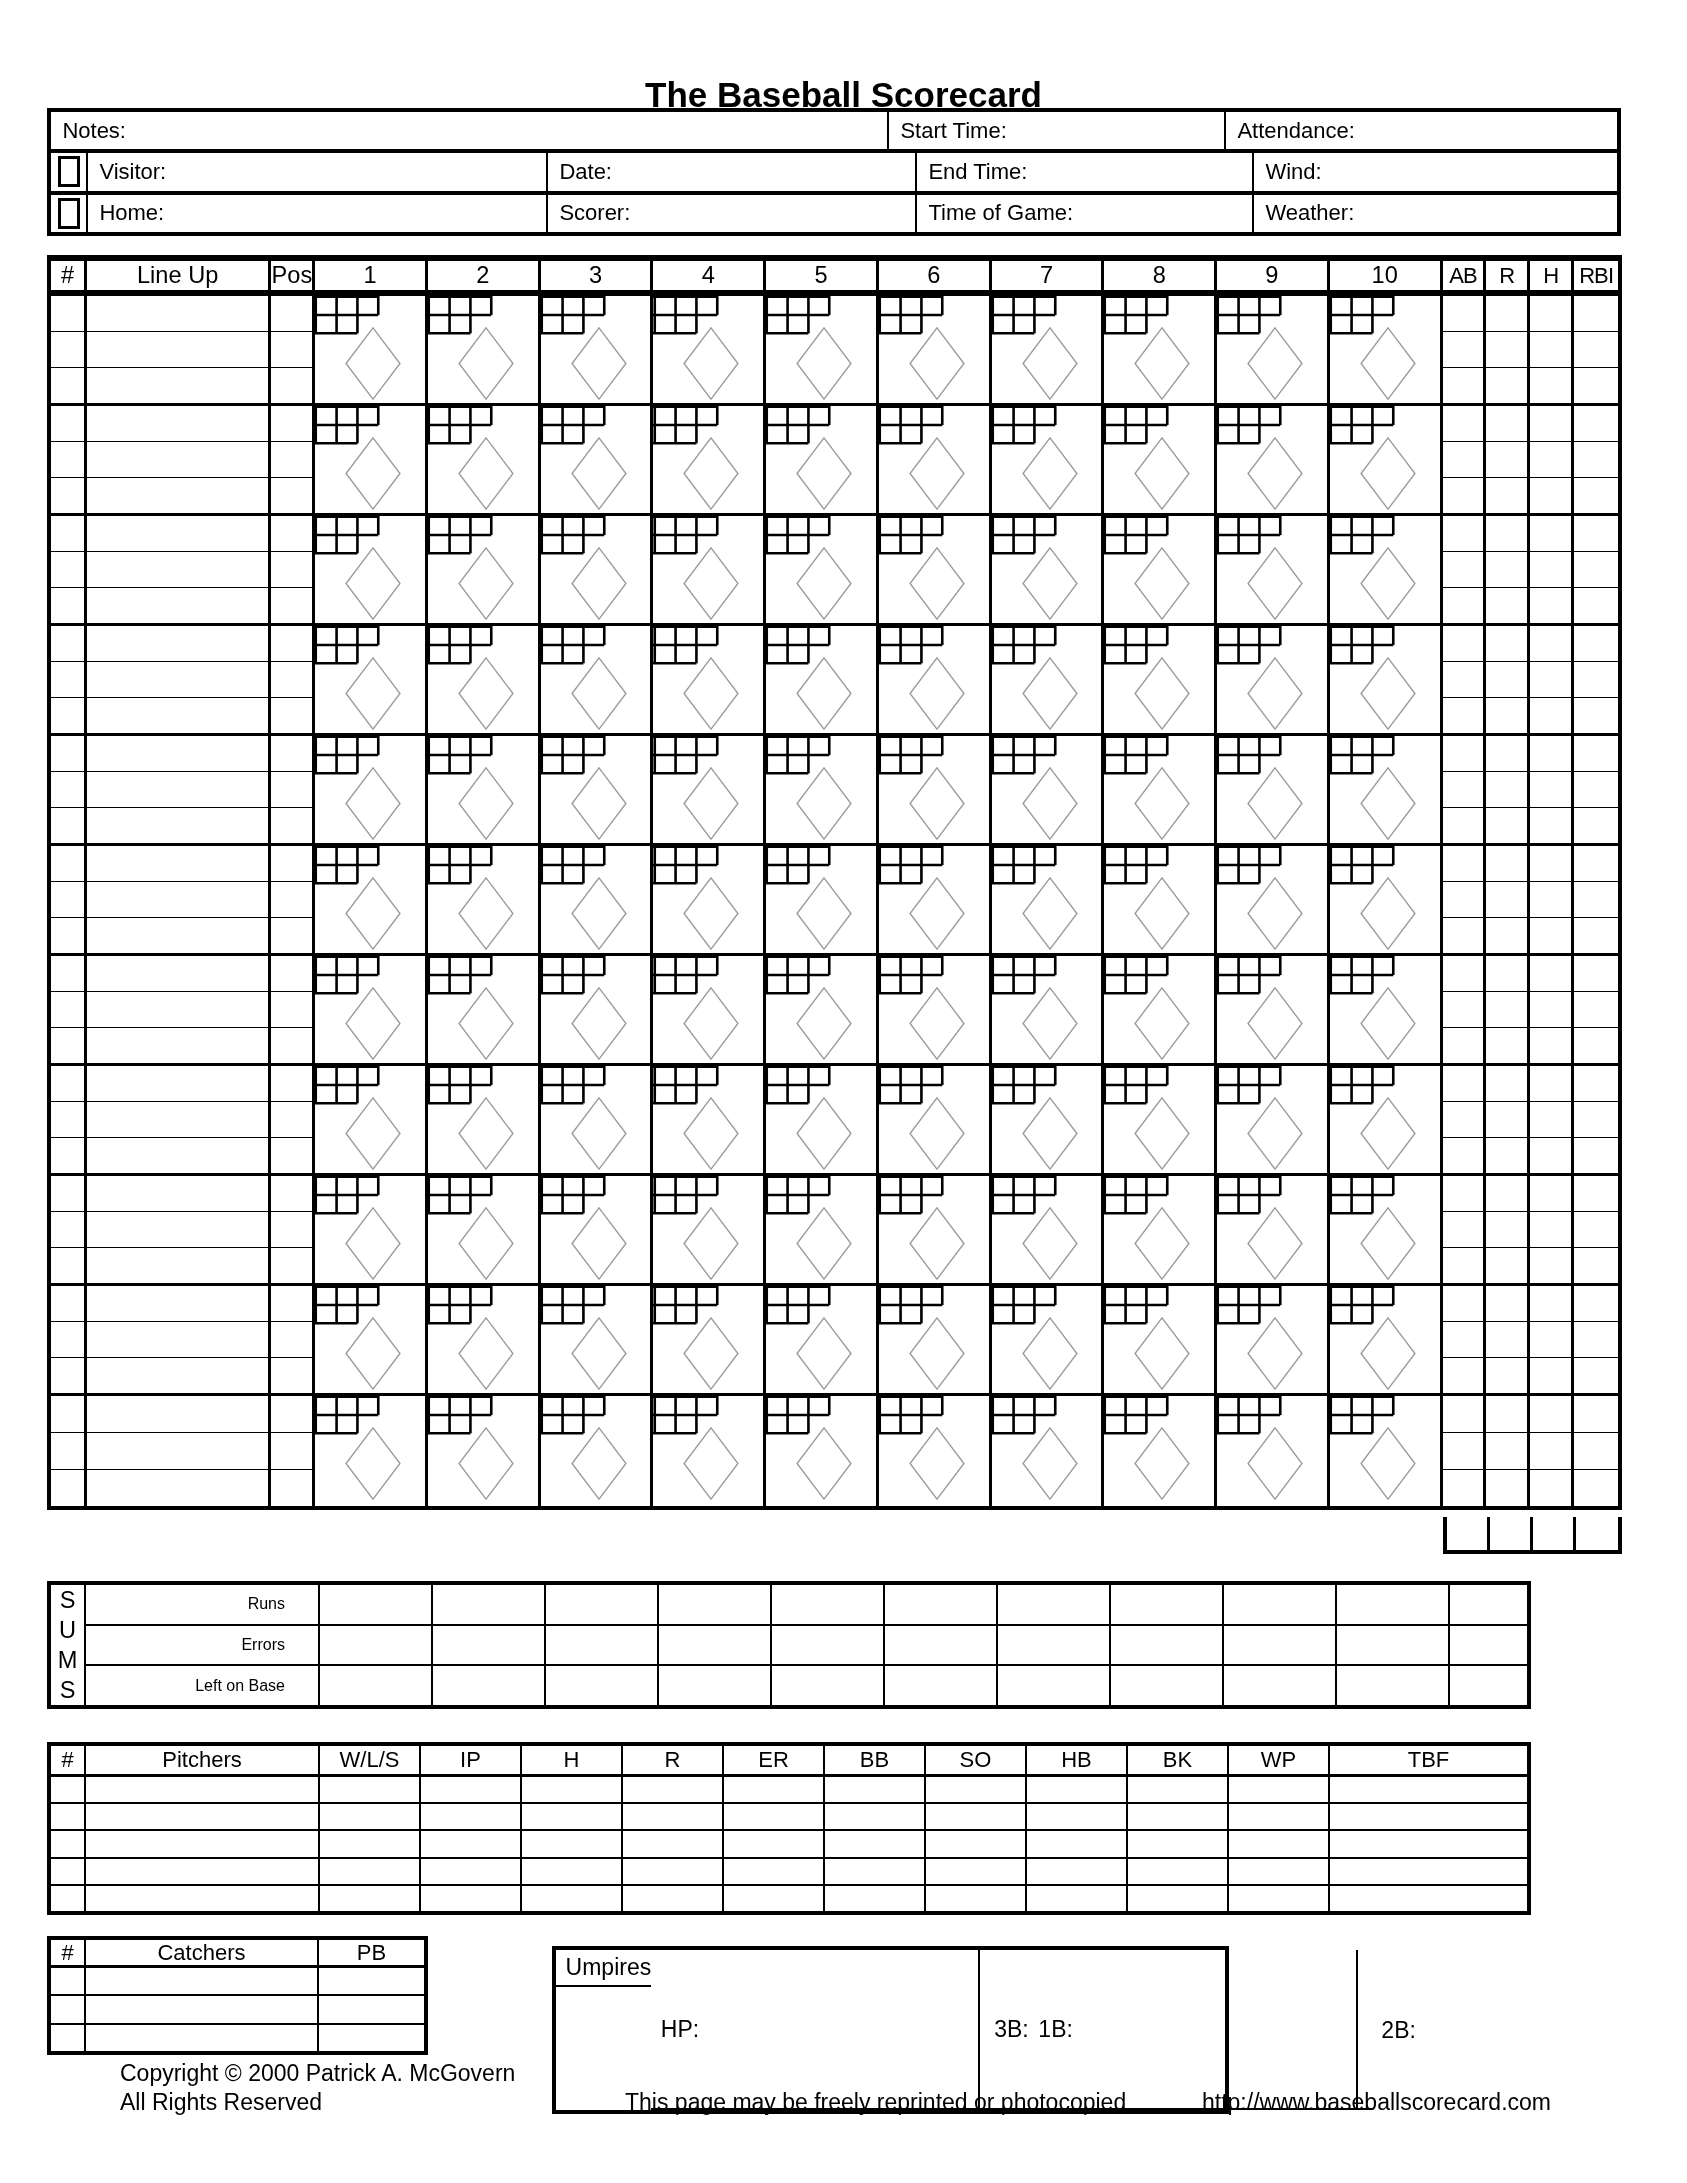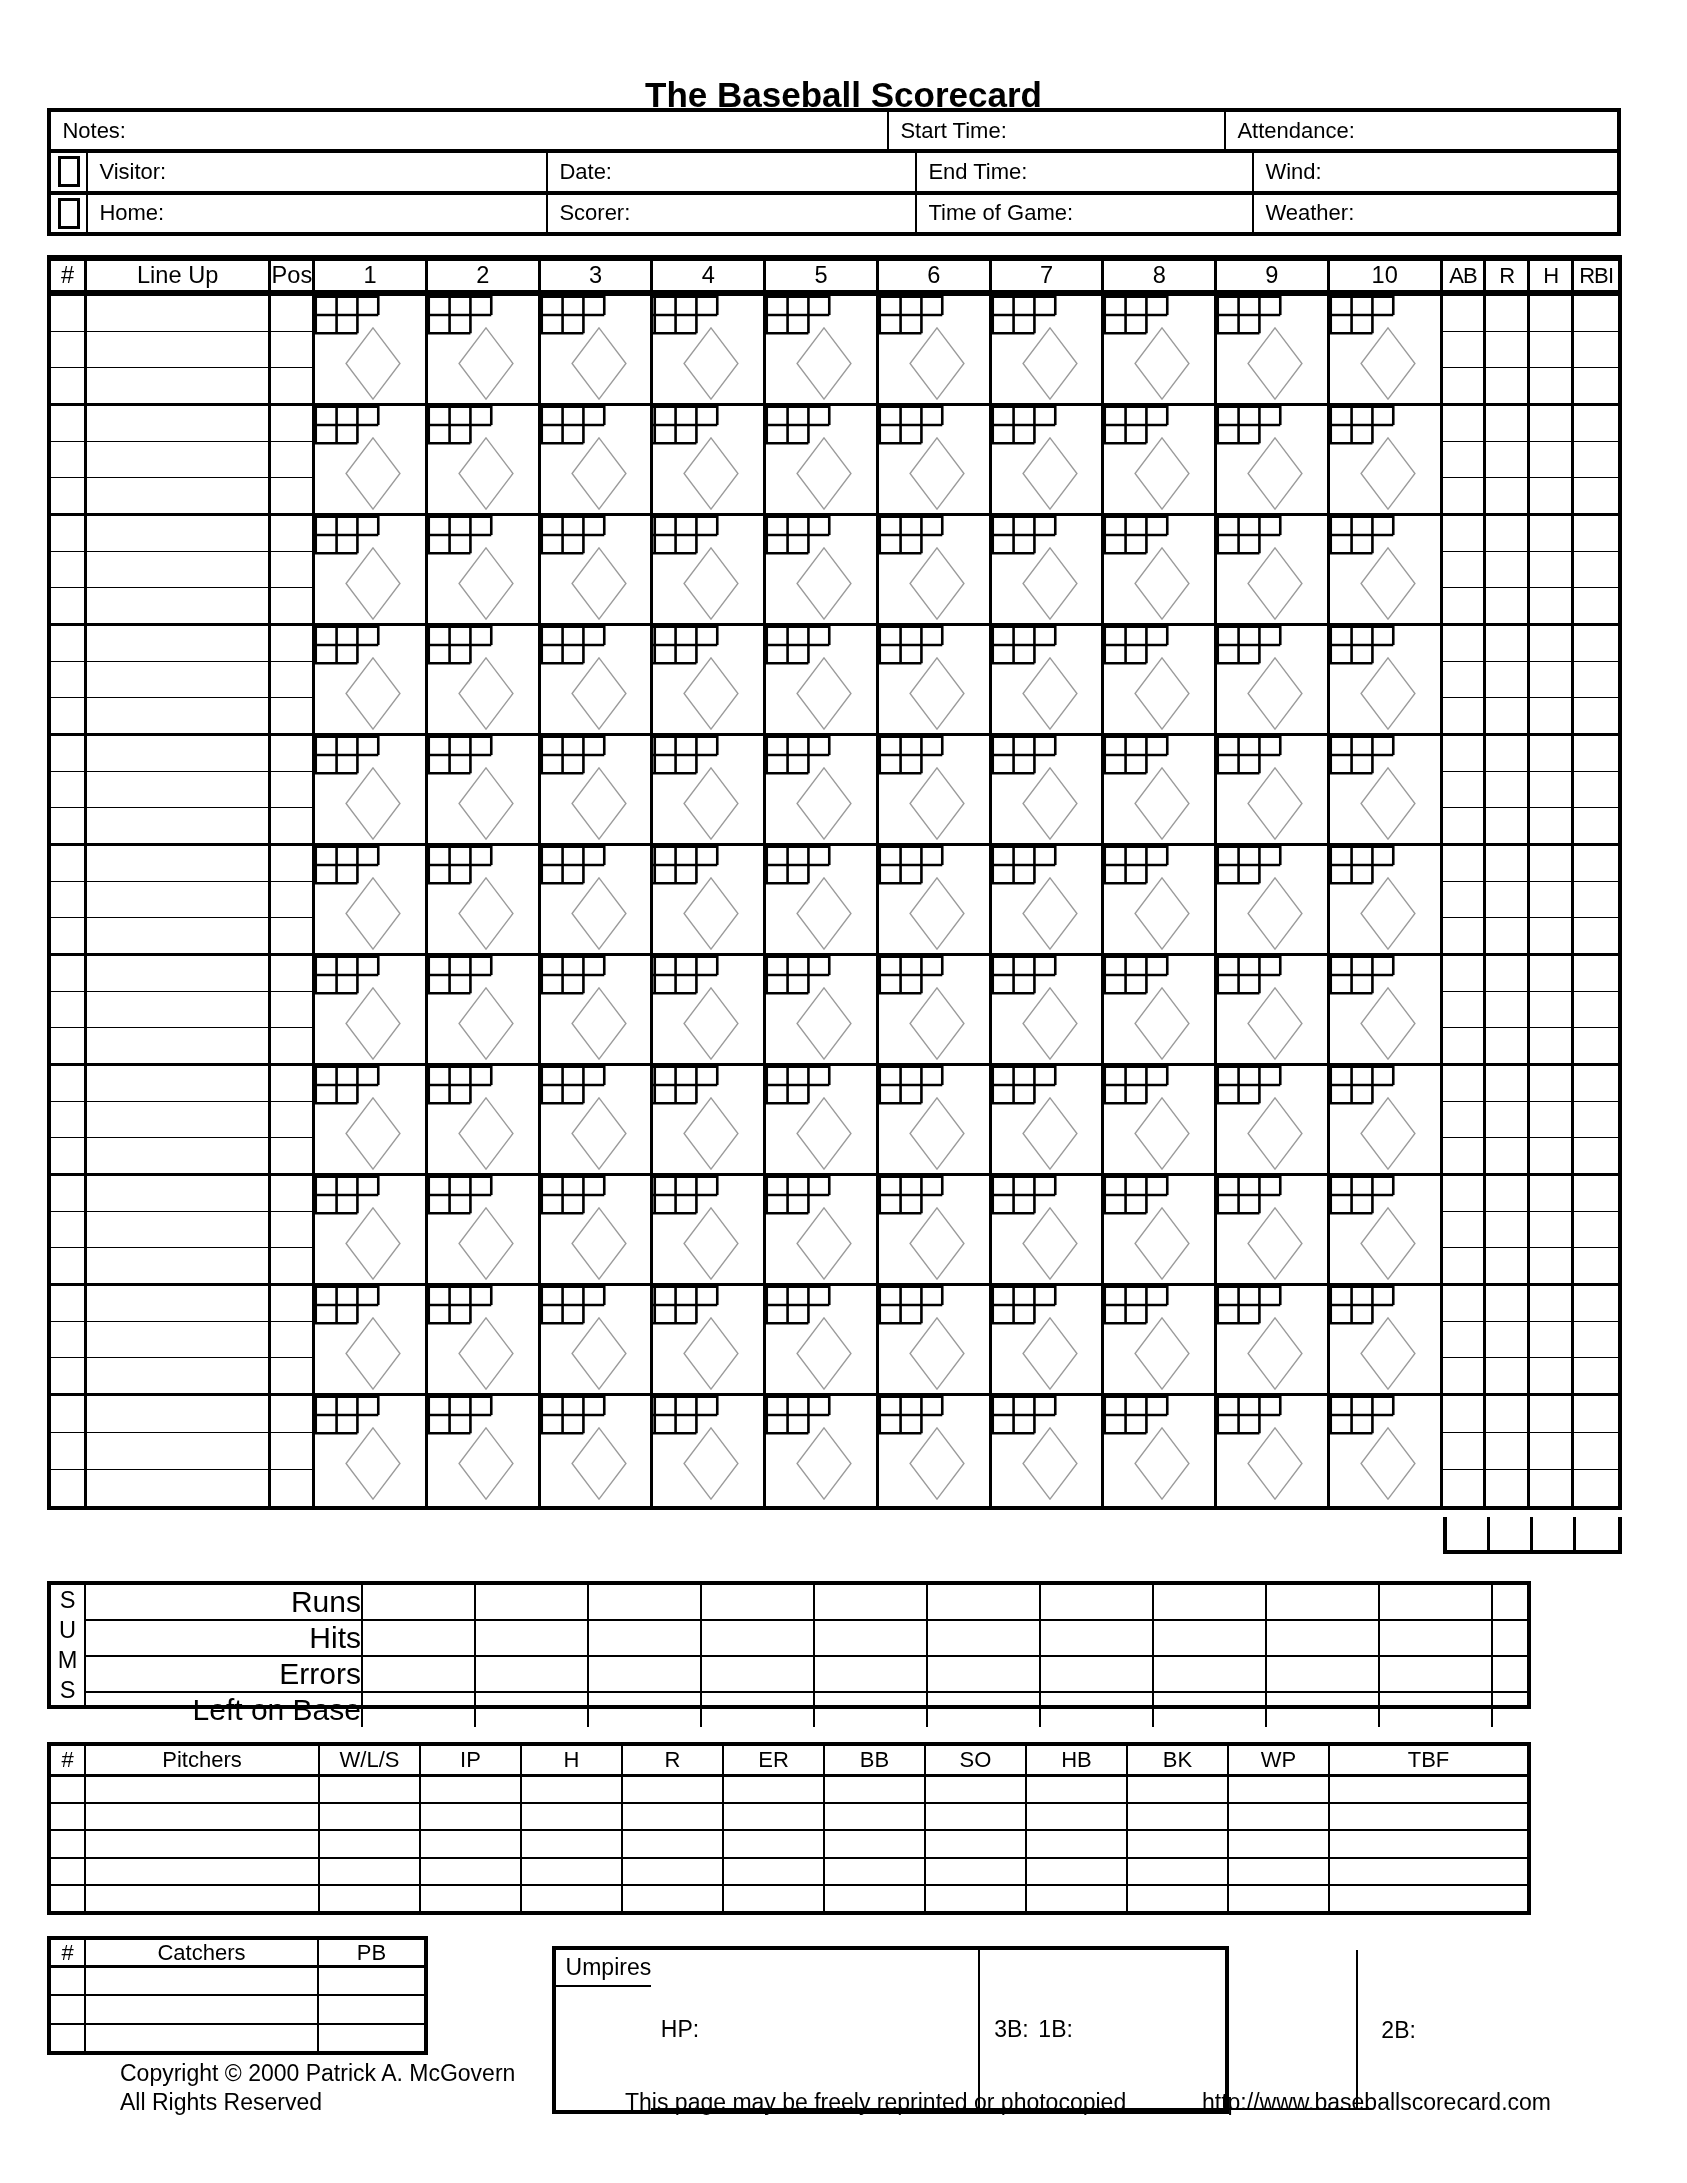--- a/index.html
+++ b/index.html
@@ -50,22 +50,22 @@
   .tcell:last-child{flex:1;border-right:none}
 
   
   .sums{position:absolute;left:47px;top:1581px;width:1484px;height:128px;
         border:4.4px solid #000;display:flex}
   .sums-letters{width:35px;border-right:2.6px solid #000;display:flex;flex-direction:column}
   .sums-letter{flex:1;display:flex;align-items:center;justify-content:center;font-size:23.6px}
   .sums-main{flex:1;display:flex;flex-direction:column}
   .sums-row{flex:1;display:flex;border-bottom:2.6px solid #000}
   .sums-row:last-child{border-bottom:none}
-  .sums-label{width:277px;border-right:2.6px solid #000;display:flex;align-items:center;
-              justify-content:flex-end;font-size:30px}
+  .sums-label{width:234px;border-right:2.6px solid #000;display:flex;align-items:center;
+              justify-content:flex-end;padding-right:33px;font-size:16px}
   .sums-cell{width:113px;border-right:2.6px solid #000}
   .sums-total{flex:1;border-right:none}
 
   
   .ptable{position:absolute;left:47px;top:1742px;width:1484px;height:173px;
           border:4.4px solid #000;display:flex;flex-direction:column}
   .phead{height:31px;display:flex;border-bottom:3.5px solid #000}
   .ph{border-right:2.6px solid #000;display:flex;align-items:center;justify-content:center;font-size:22px}
   .p-num{width:35px}.p-name{width:234px}.p-stat{width:101px}.p-tbf{flex:1;border-right:none}
   .prow{flex:1;display:flex;border-bottom:2.6px solid #000}
@@ -1463,34 +1463,20 @@
           <div class="sums-cell"></div>
           <div class="sums-cell"></div>
           <div class="sums-cell"></div>
           <div class="sums-cell"></div>
           <div class="sums-cell"></div>
           <div class="sums-cell"></div>
           <div class="sums-cell"></div>
           <div class="sums-total"></div>
         </div>
         <div class="sums-row">
-          <div class="sums-label">Hits</div>
-          <div class="sums-cell"></div>
-          <div class="sums-cell"></div>
-          <div class="sums-cell"></div>
-          <div class="sums-cell"></div>
-          <div class="sums-cell"></div>
-          <div class="sums-cell"></div>
-          <div class="sums-cell"></div>
-          <div class="sums-cell"></div>
-          <div class="sums-cell"></div>
-          <div class="sums-cell"></div>
-          <div class="sums-total"></div>
-        </div>
-        <div class="sums-row">
           <div class="sums-label">Errors</div>
           <div class="sums-cell"></div>
           <div class="sums-cell"></div>
           <div class="sums-cell"></div>
           <div class="sums-cell"></div>
           <div class="sums-cell"></div>
           <div class="sums-cell"></div>
           <div class="sums-cell"></div>
           <div class="sums-cell"></div>
           <div class="sums-cell"></div>

